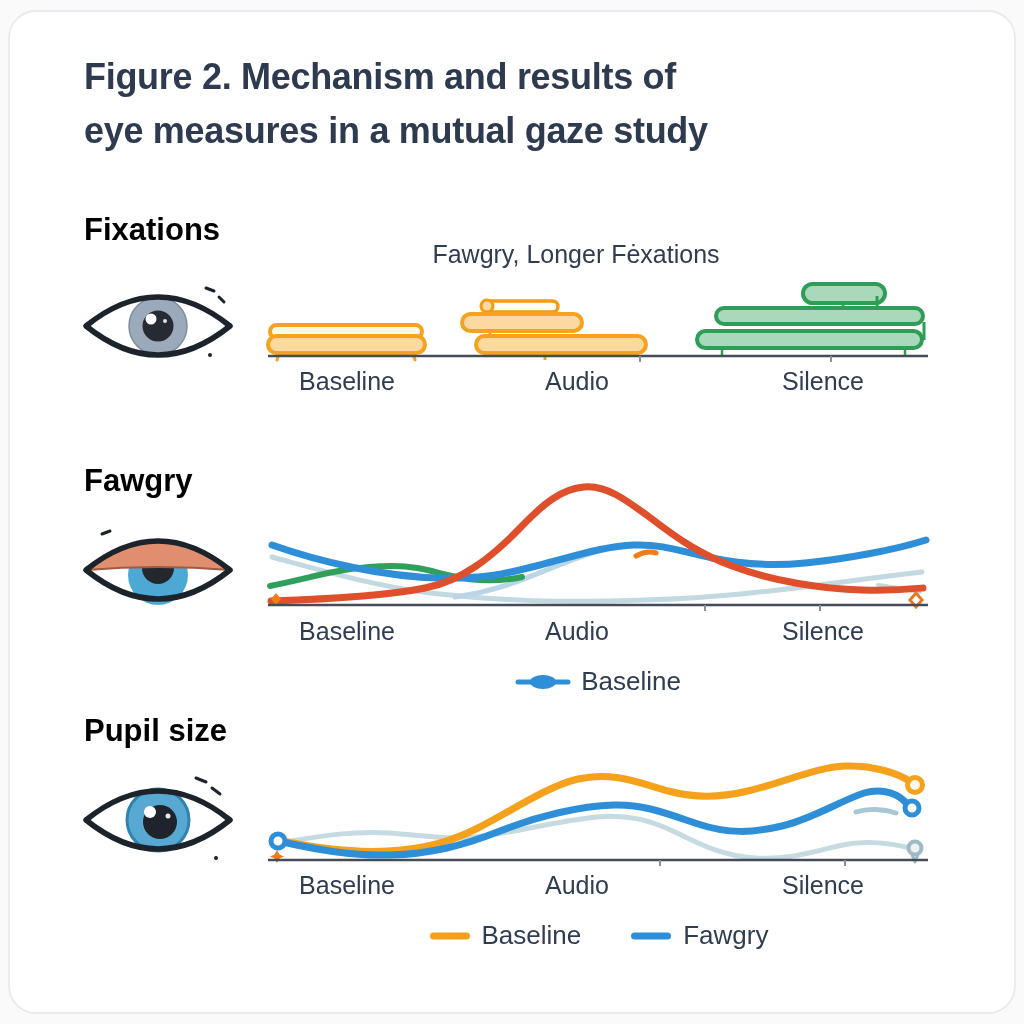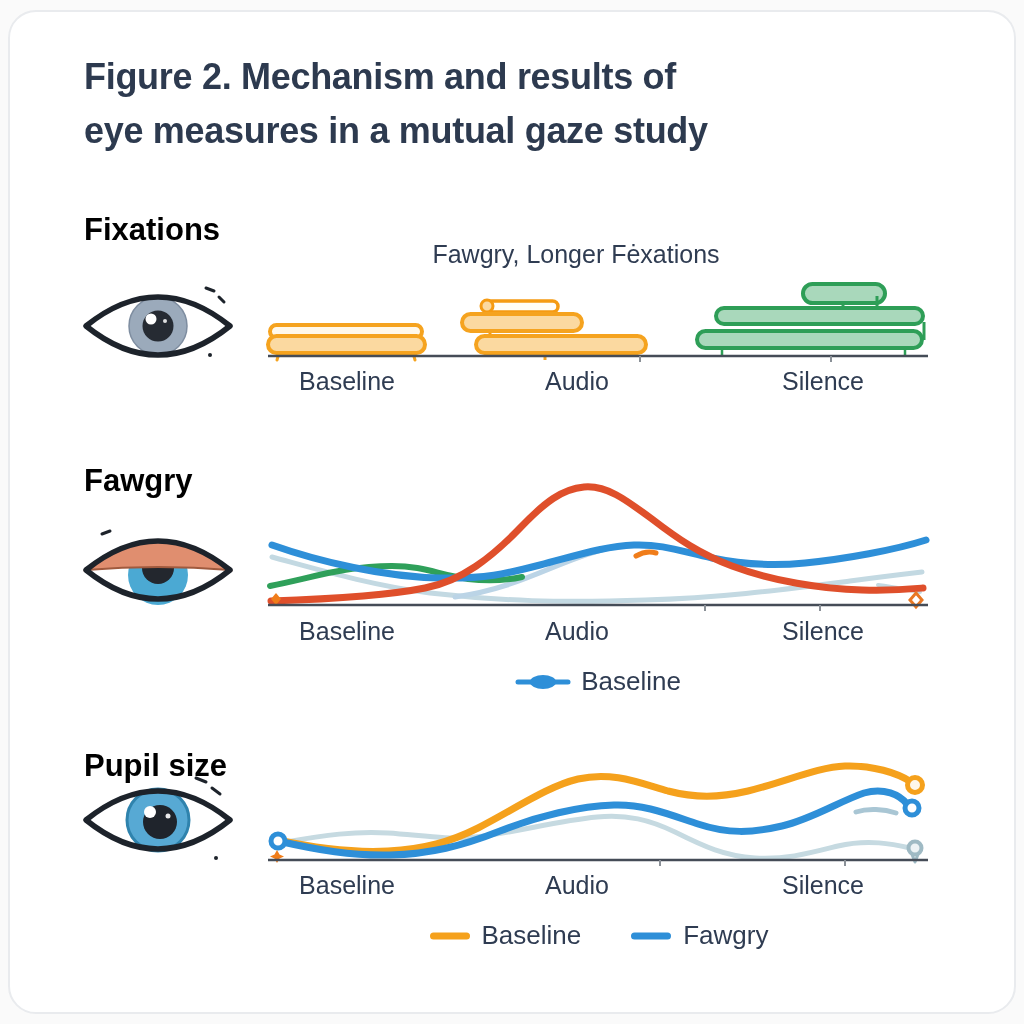--- a/index.html
+++ b/index.html
@@ -127,21 +127,21 @@
 <div class="legend-row" style="top:666px; gap:32px;">
   <div class="legend-item">
     <svg width="56" height="18" viewBox="0 0 56 18">
       <line x1="3" y1="9" x2="53" y2="9" stroke-width="5" stroke-linecap="round" stroke="#2E8FD8"></line>
       <ellipse cx="28" cy="9" rx="13" ry="7" fill="#2E8FD8"></ellipse>
     </svg>
     <span>Baseline</span>
   </div>
 </div>
 
-<div class="heading" style="top:748px;">Pupil size</div>
+<div class="heading" style="top:713px;">Pupil size</div>
 
 <svg class="eye" style="left:78px; top:770px;" width="160" height="100" viewBox="0 0 160 100">
   <circle cx="80" cy="50" r="31" fill="#57A9D4" stroke="#2f83ad" stroke-width="3"></circle>
   <circle cx="82" cy="52" r="17" fill="#1f242c"></circle>
   <circle cx="72" cy="42" r="6" fill="#ffffff"></circle>
   <circle cx="90" cy="46" r="2.5" fill="#ffffff" opacity="0.9"></circle>
   <path d="M8,50 Q80,-8 152,50 Q80,108 8,50 Z" fill="none" stroke="#1d232b" stroke-width="5.5" stroke-linejoin="round"></path>
   <path d="M118,8 l10,4 M134,18 l8,6" stroke="#1d232b" stroke-width="3" stroke-linecap="round" fill="none"></path>
   <circle cx="138" cy="88" r="2" fill="#1d232b"></circle>
 </svg>

